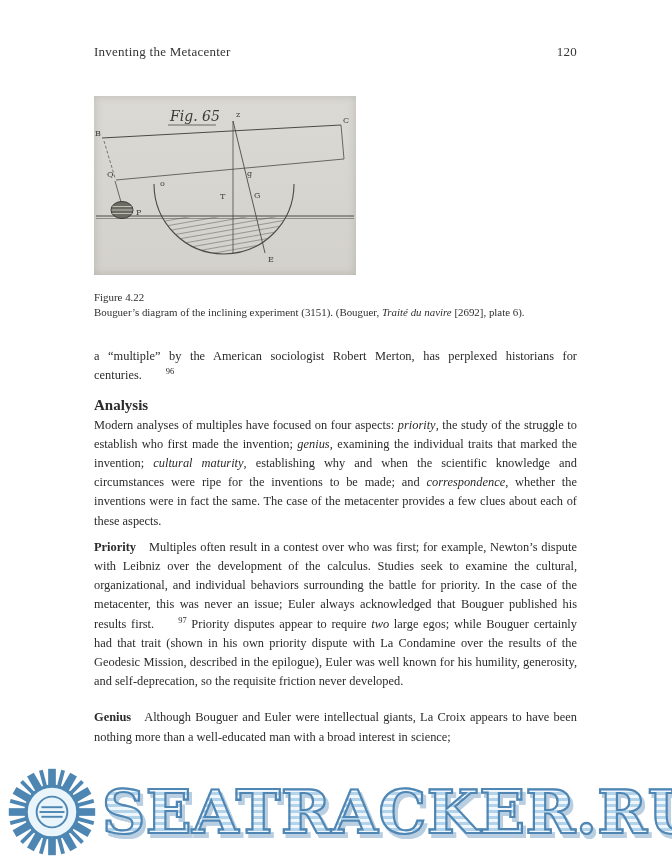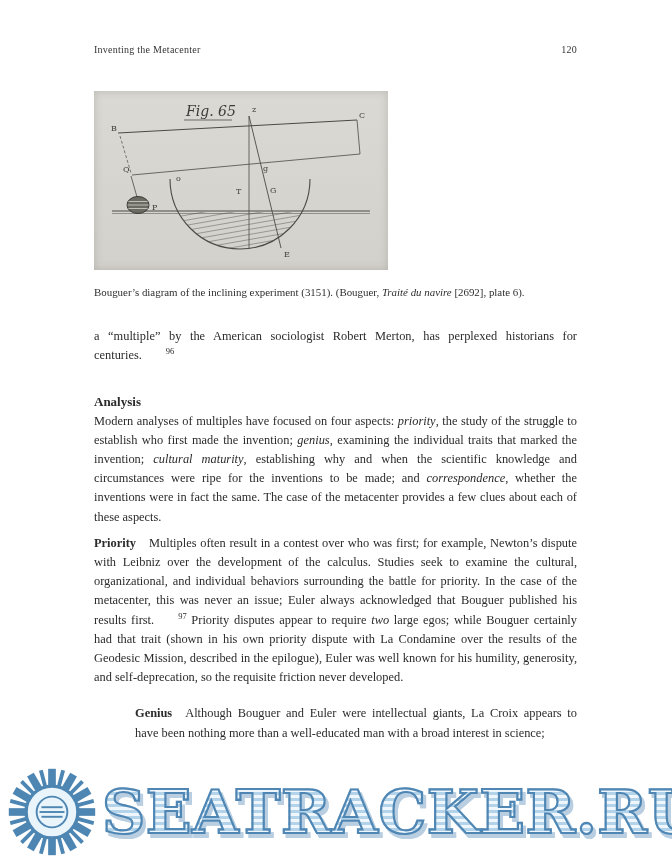--- a/index.html
+++ b/index.html
@@ -11,36 +11,35 @@
     position:relative;
     overflow:hidden;
   }
   .page {
     position:relative;
     width:672px; height:864px;
     padding:44px 95px 0 94px;
   }
   .running-head {
     display:flex; justify-content:space-between; align-items:baseline;
-    font-size:10px; letter-spacing:.25px; color:#343434;
+    font-size:13px; letter-spacing:.25px; color:#343434;
   }
   figure { margin-top:36px; }
   .fig-img {
-    width:294px; height:179px;
+    width:262px; height:179px;
     background:linear-gradient(180deg,#dbd9d4,#d3d1cb);
     box-shadow:inset 0 0 8px rgba(90,90,80,.25);
-    text-align:center;
   }
   figcaption { margin-top:15px; font-size:10.9px; line-height:15px; color:#2e2e2e; }
   .fig-num { margin-bottom:0; }
   .body-text { font-size:12.4px; line-height:19.2px; text-align:justify; }
   .para-intro   { margin-top:27px; }
-  .h-analysis   { margin-top:27px; font-size:13px; font-weight:bold; line-height:19.2px; }
+  .h-analysis   { margin-top:11px; font-size:15px; font-weight:bold; line-height:19.2px; }
   .para-priority{ margin-top:7px; }
-  .para-genius  { margin-top:17px;margin-left:41px; }
+  .para-genius  { margin-top:17px; }
   .runin { font-weight:bold; margin-right:13px; }
   sup { font-size:8.5px; vertical-align:super; line-height:0;padding-left:24px; }
   .it { font-style:italic; }
 
   .fig-label { font-family:"DejaVu Serif", serif; font-size:8px; fill:#3e3e3a; }
   .fig-title { font-family:"DejaVu Serif", serif; font-size:14px; font-style:italic; fill:#3a3a36; }
 
   .watermark {
     position:absolute; left:4px; bottom:4px;
     display:flex; align-items:center; gap:2px;
@@ -111,20 +110,21 @@
         <text class="fig-label" x="13" y="81">Q</text>
         <text class="fig-label" x="66" y="90">o</text>
         <text class="fig-label" x="153" y="80">g</text>
         <text class="fig-label" x="126" y="103">T</text>
         <text class="fig-label" x="160" y="102">G</text>
         <text class="fig-label" x="42" y="119">P</text>
         <text class="fig-label" x="174" y="166">E</text>
       </svg>
     </div>
     <figcaption>
+      <div class="fig-num">Figure 4.22</div>
       <div><span>Bouguer’s diagram of the inclining experiment (3151). (Bouguer, </span><span class="it">Traité du navire</span><span> [2692], plate 6).</span></div>
     </figcaption>
   </figure>
 
   <p class="body-text para-intro"><span>a “multiple” by the American sociologist Robert Merton, has perplexed historians for centuries.</span><sup>96</sup></p>
 
   <h3 class="h-analysis">Analysis</h3>
   <p class="body-text"><span>Modern analyses of multiples have focused on four aspects: </span><span class="it">priority</span><span>, the study of the struggle to establish who first made the invention; </span><span class="it">genius</span><span>, examining the individual traits that marked the invention; </span><span class="it">cultural maturity</span><span>, establishing why and when the scientific knowledge and circumstances were ripe for the inventions to be made; and </span><span class="it">correspondence</span><span>, whether the inventions were in fact the same. The case of the metacenter provides a few clues about each of these aspects.</span></p>
 
   <p class="body-text para-priority">

